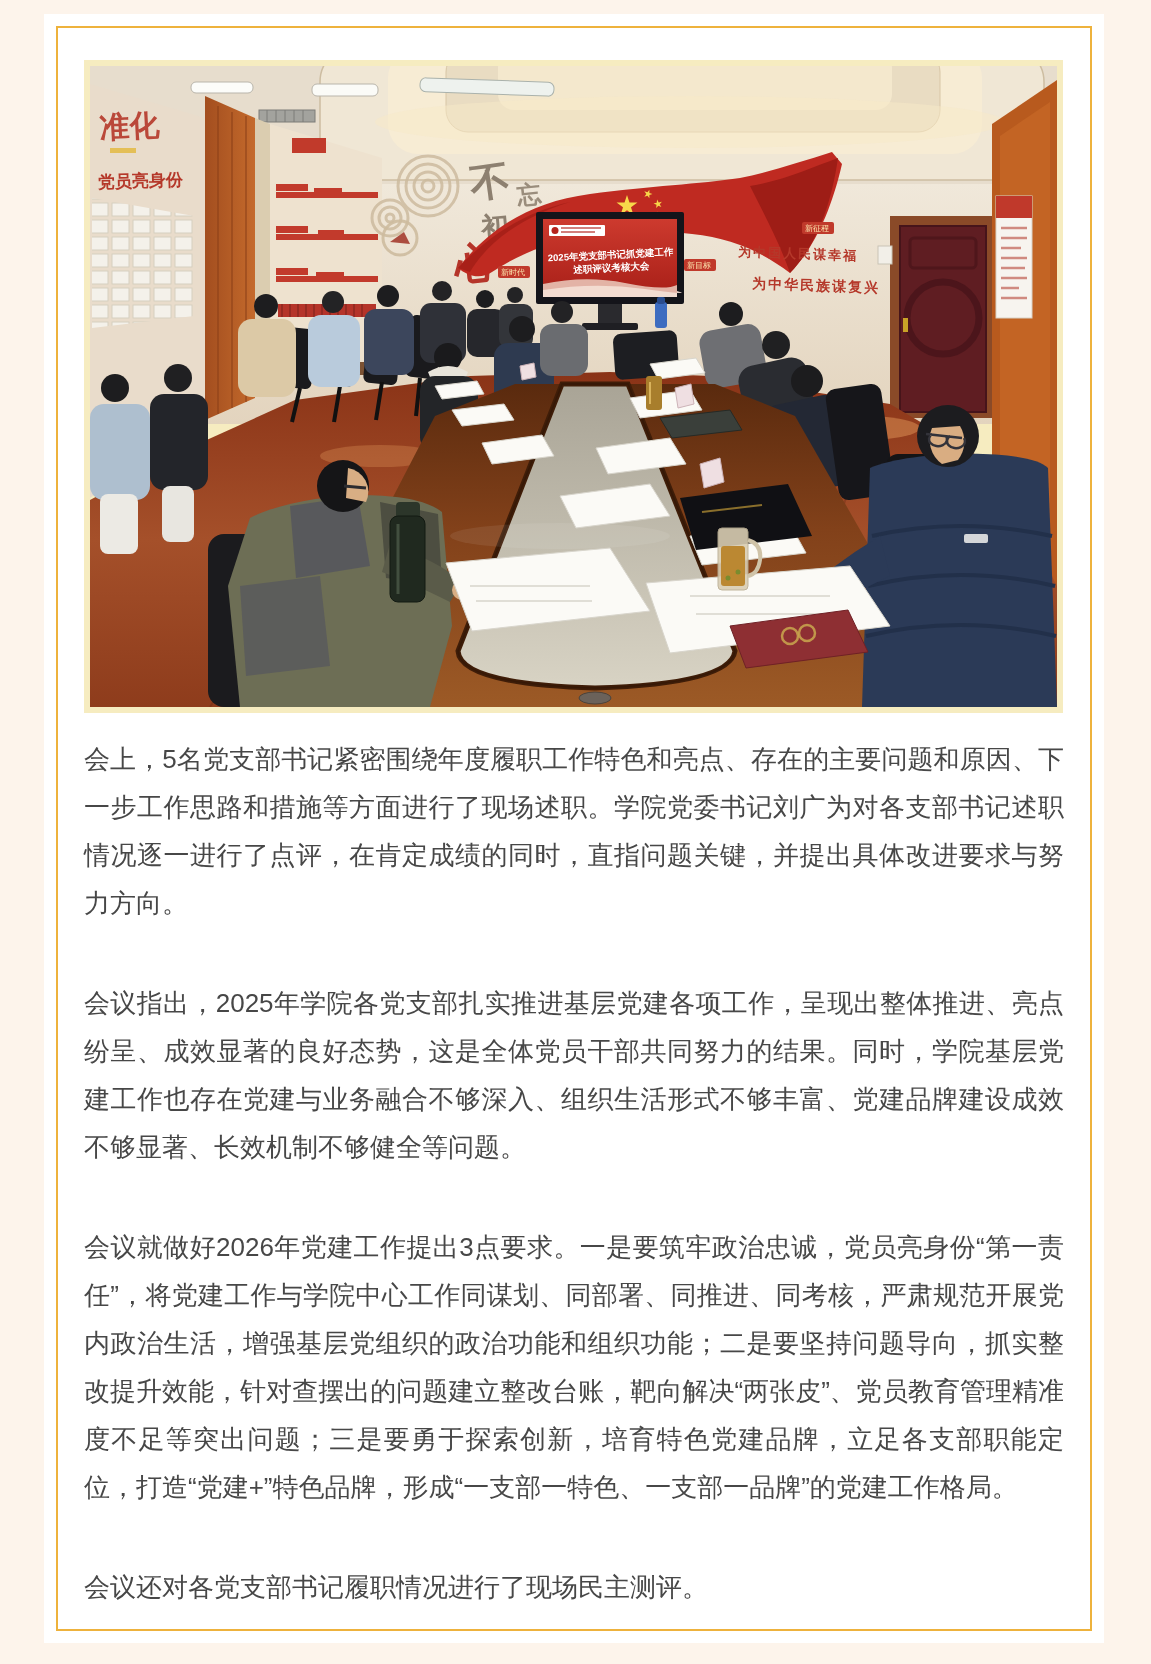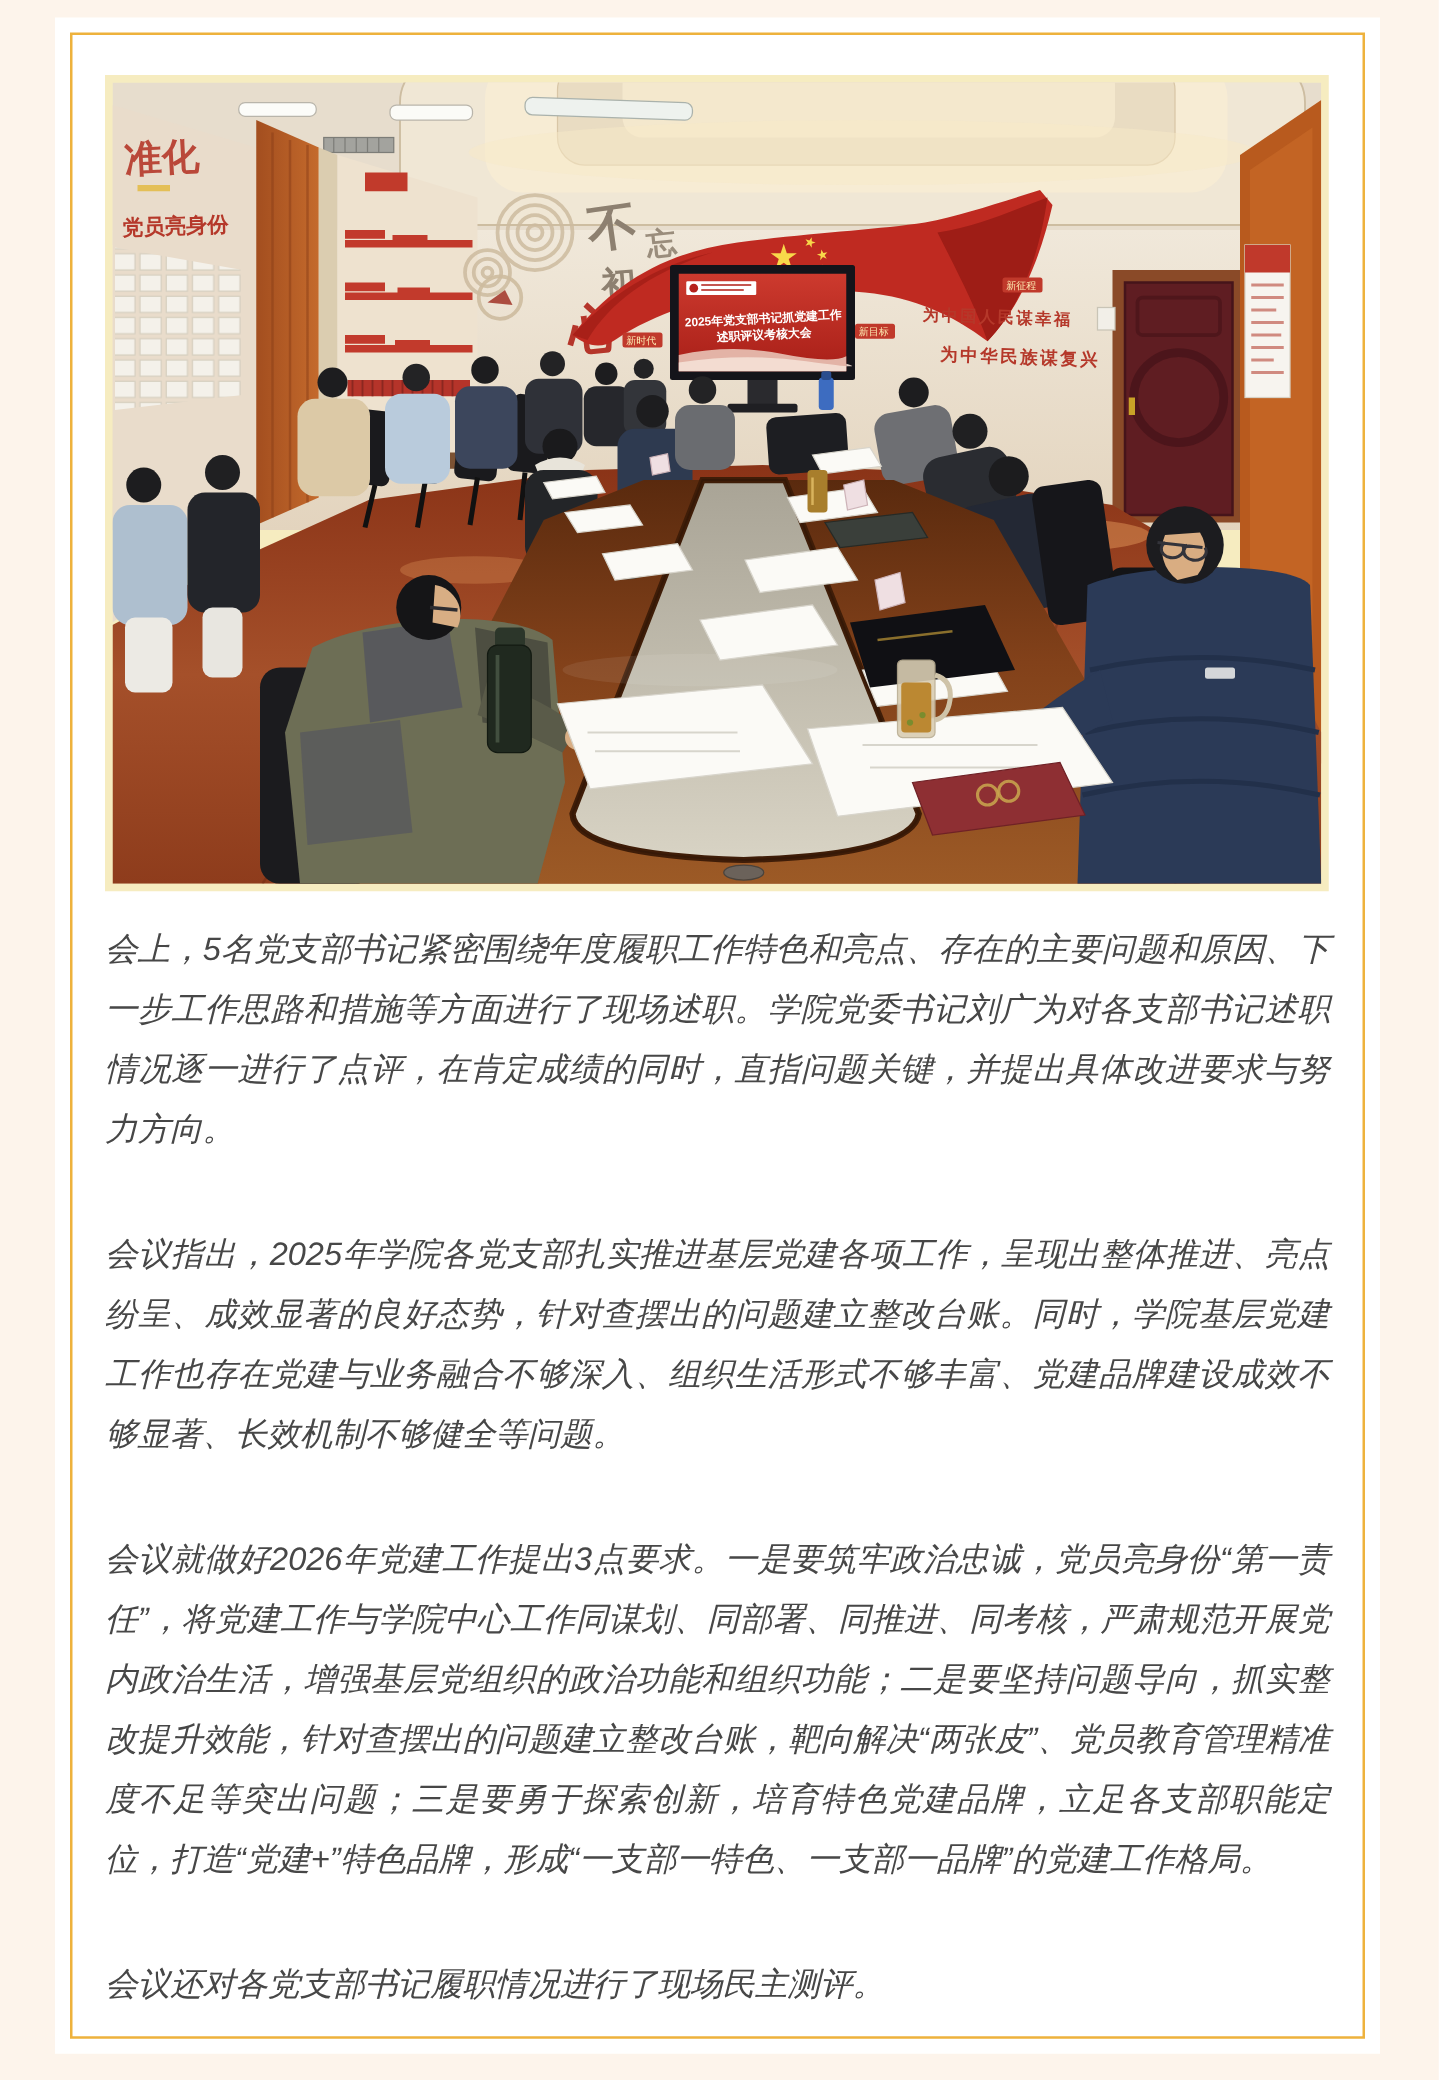--- a/index.html
+++ b/index.html
@@ -21,21 +21,20 @@
   .photo-frame{
     margin:0;width:967px;
     background:#f6ecc0;
     padding:6px;
   }
   .photo-frame svg{display:block;}
   .article{
     margin-top:22px;width:980px;
     color:#474747;font-size:26px;line-height:48px;
     text-align:justify;
-    font-style:italic;
   }
   .article p{margin:0 0 52px 0;}
   .article p.last{margin-bottom:0;}
   svg text{font-family:"Liberation Sans","DejaVu Sans",sans-serif;}
 </style>
 </head>
 <body>
 
 <div class="card">
   <div class="card-inner">
@@ -361,19 +360,19 @@
             <polygon points="585,322 601,318 604,338 588,342"></polygon>
             <polygon points="610,398 630,392 634,416 614,422"></polygon>
             <polygon points="430,300 444,297 446,311 432,314"></polygon>
           </g>
         </g>
       </svg>
     </figure>
 
     <div class="article">
       <p>会上，5名党支部书记紧密围绕年度履职工作特色和亮点、存在的主要问题和原因、下一步工作思路和措施等方面进行了现场述职。学院党委书记刘广为对各支部书记述职情况逐一进行了点评，在肯定成绩的同时，直指问题关键，并提出具体改进要求与努力方向。</p>
-      <p>会议指出，2025年学院各党支部扎实推进基层党建各项工作，呈现出整体推进、亮点纷呈、成效显著的良好态势，针对查摆出的问题建立整改台账。同时，学院基层党建工作也存在党建与业务融合不够深入、组织生活形式不够丰富、党建品牌建设成效不够显著、长效机制不够健全等问题。</p>
+      <p>会议指出，2025年学院各党支部扎实推进基层党建各项工作，呈现出整体推进、亮点纷呈、成效显著的良好态势，这是全体党员干部共同努力的结果。同时，学院基层党建工作也存在党建与业务融合不够深入、组织生活形式不够丰富、党建品牌建设成效不够显著、长效机制不够健全等问题。</p>
       <p>会议就做好2026年党建工作提出3点要求。一是要筑牢政治忠诚，党员亮身份“第一责任”，将党建工作与学院中心工作同谋划、同部署、同推进、同考核，严肃规范开展党内政治生活，增强基层党组织的政治功能和组织功能；二是要坚持问题导向，抓实整改提升效能，针对查摆出的问题建立整改台账，靶向解决“两张皮”、党员教育管理精准度不足等突出问题；三是要勇于探索创新，培育特色党建品牌，立足各支部职能定位，打造“党建+”特色品牌，形成“一支部一特色、一支部一品牌”的党建工作格局。</p>
       <p class="last">会议还对各党支部书记履职情况进行了现场民主测评。</p>
     </div>
 
   </div>
 </div>
 
 </body></html>

